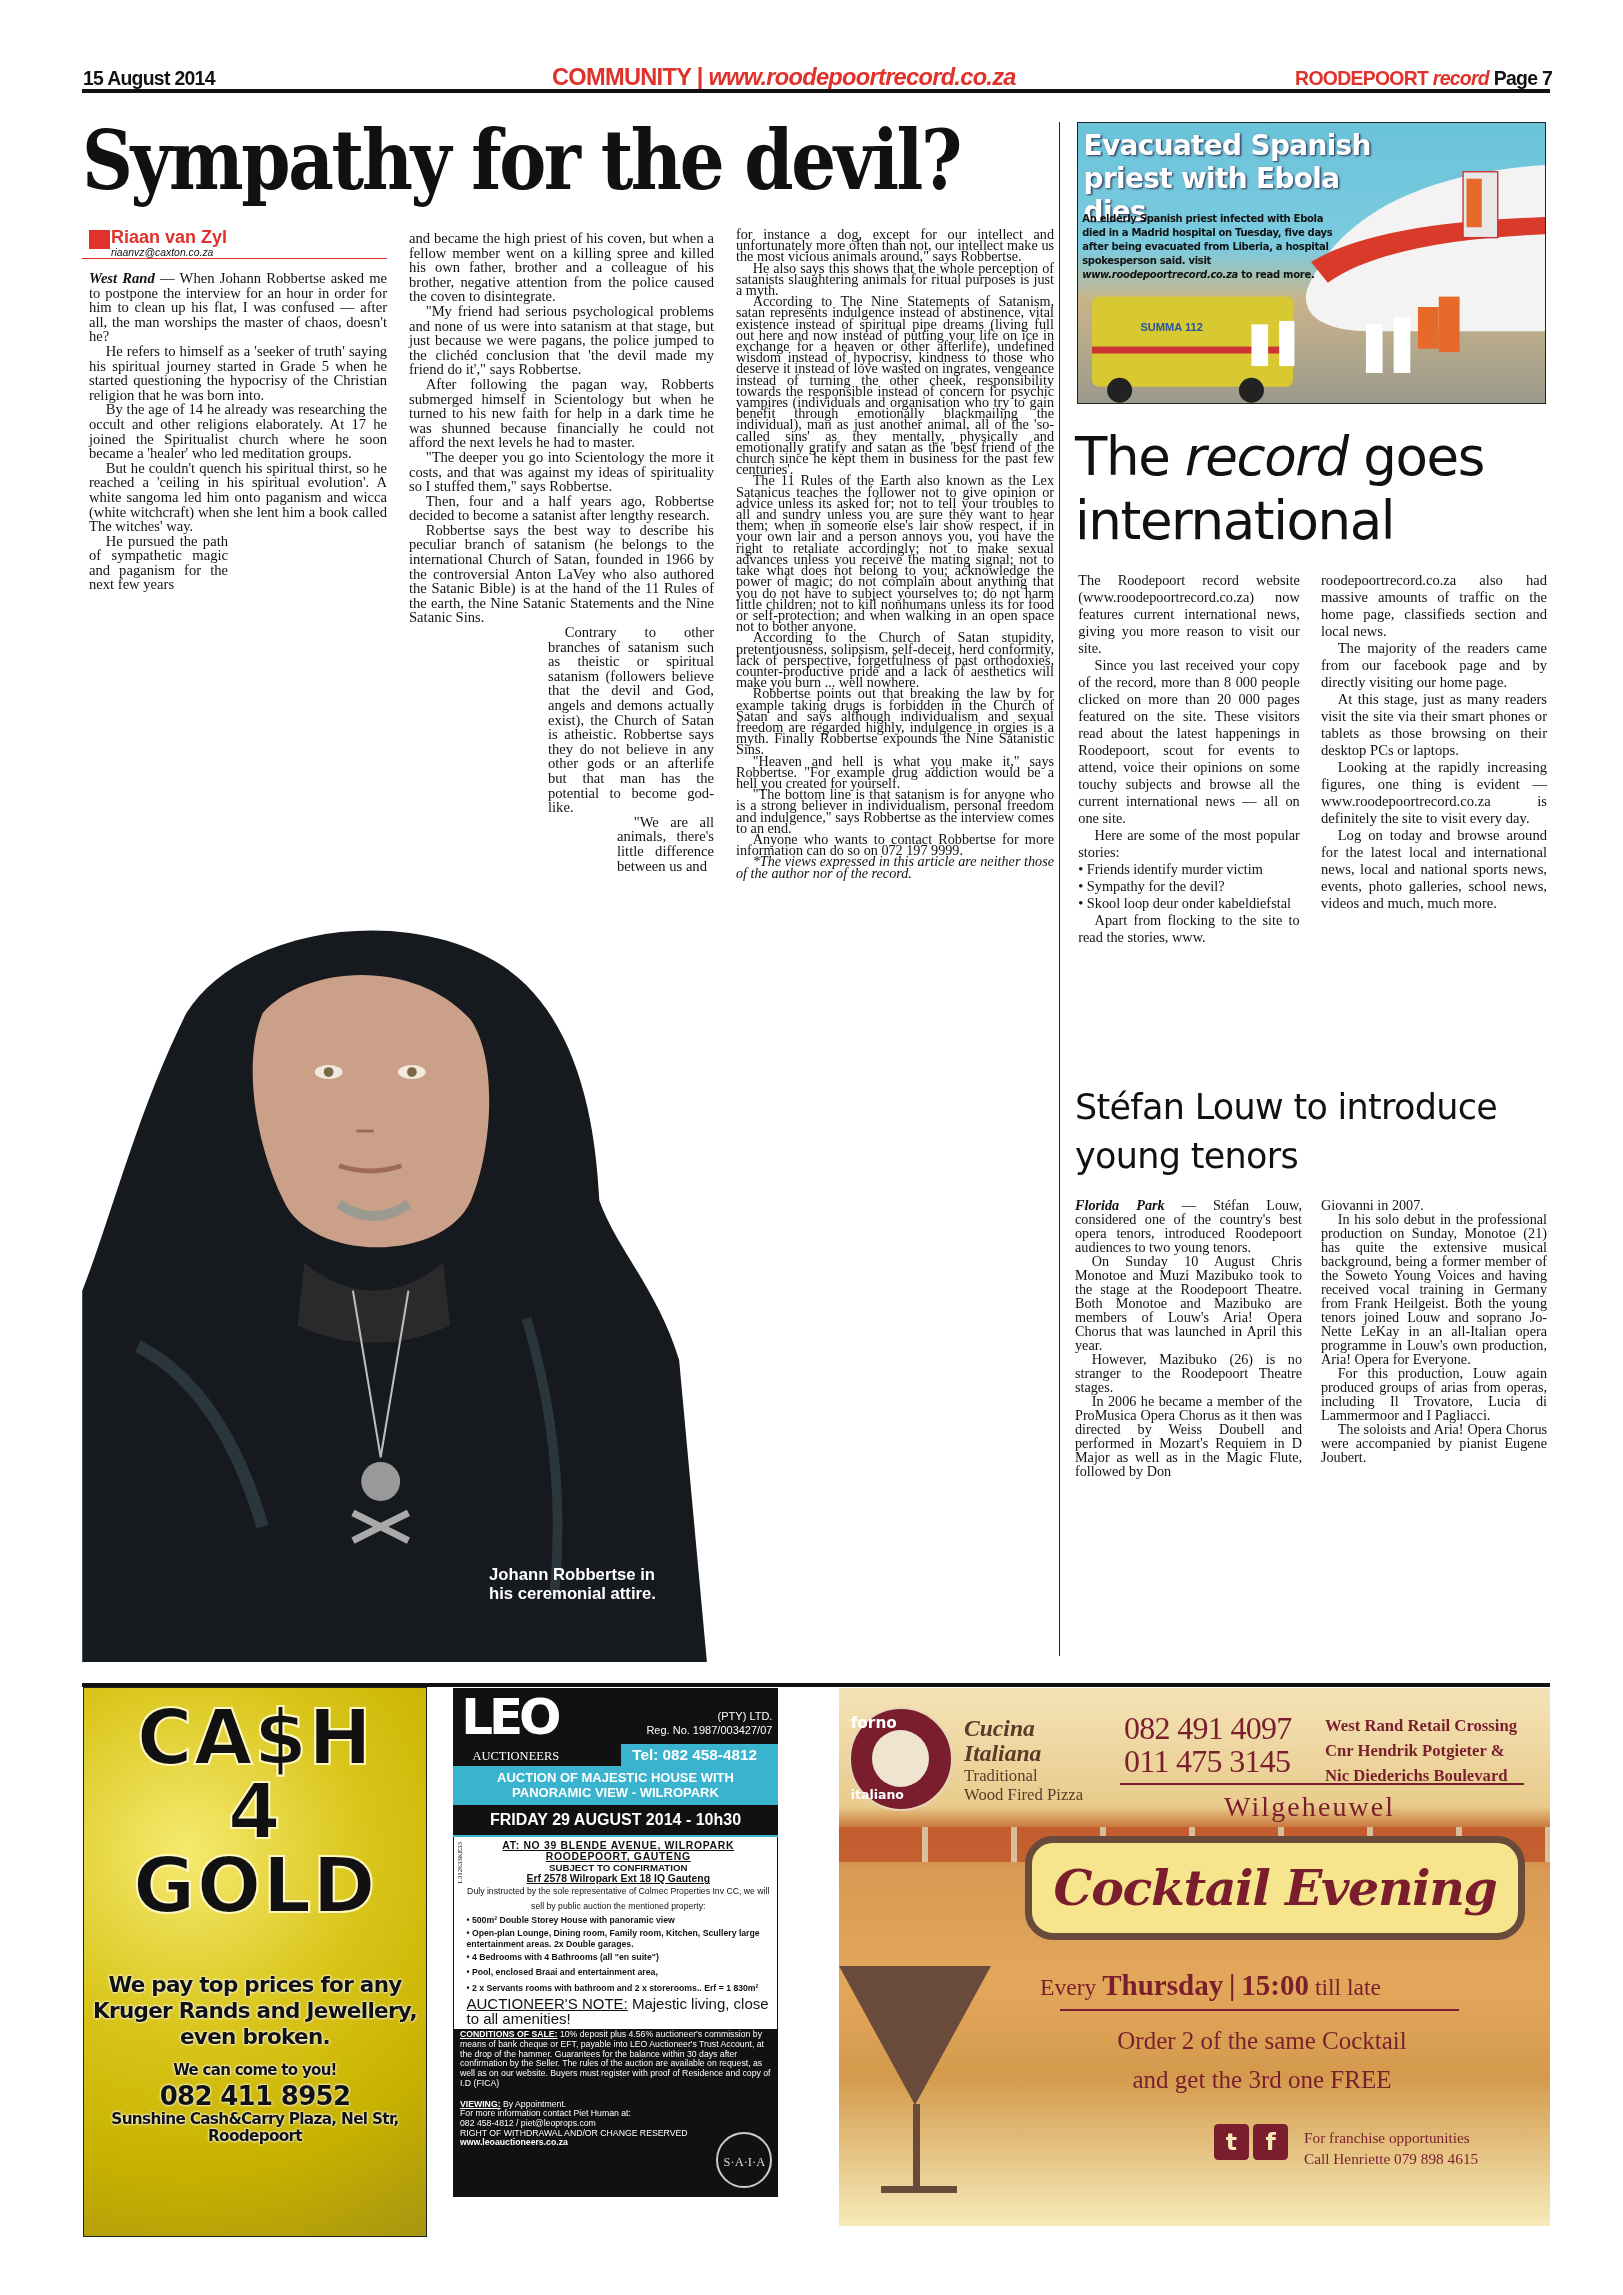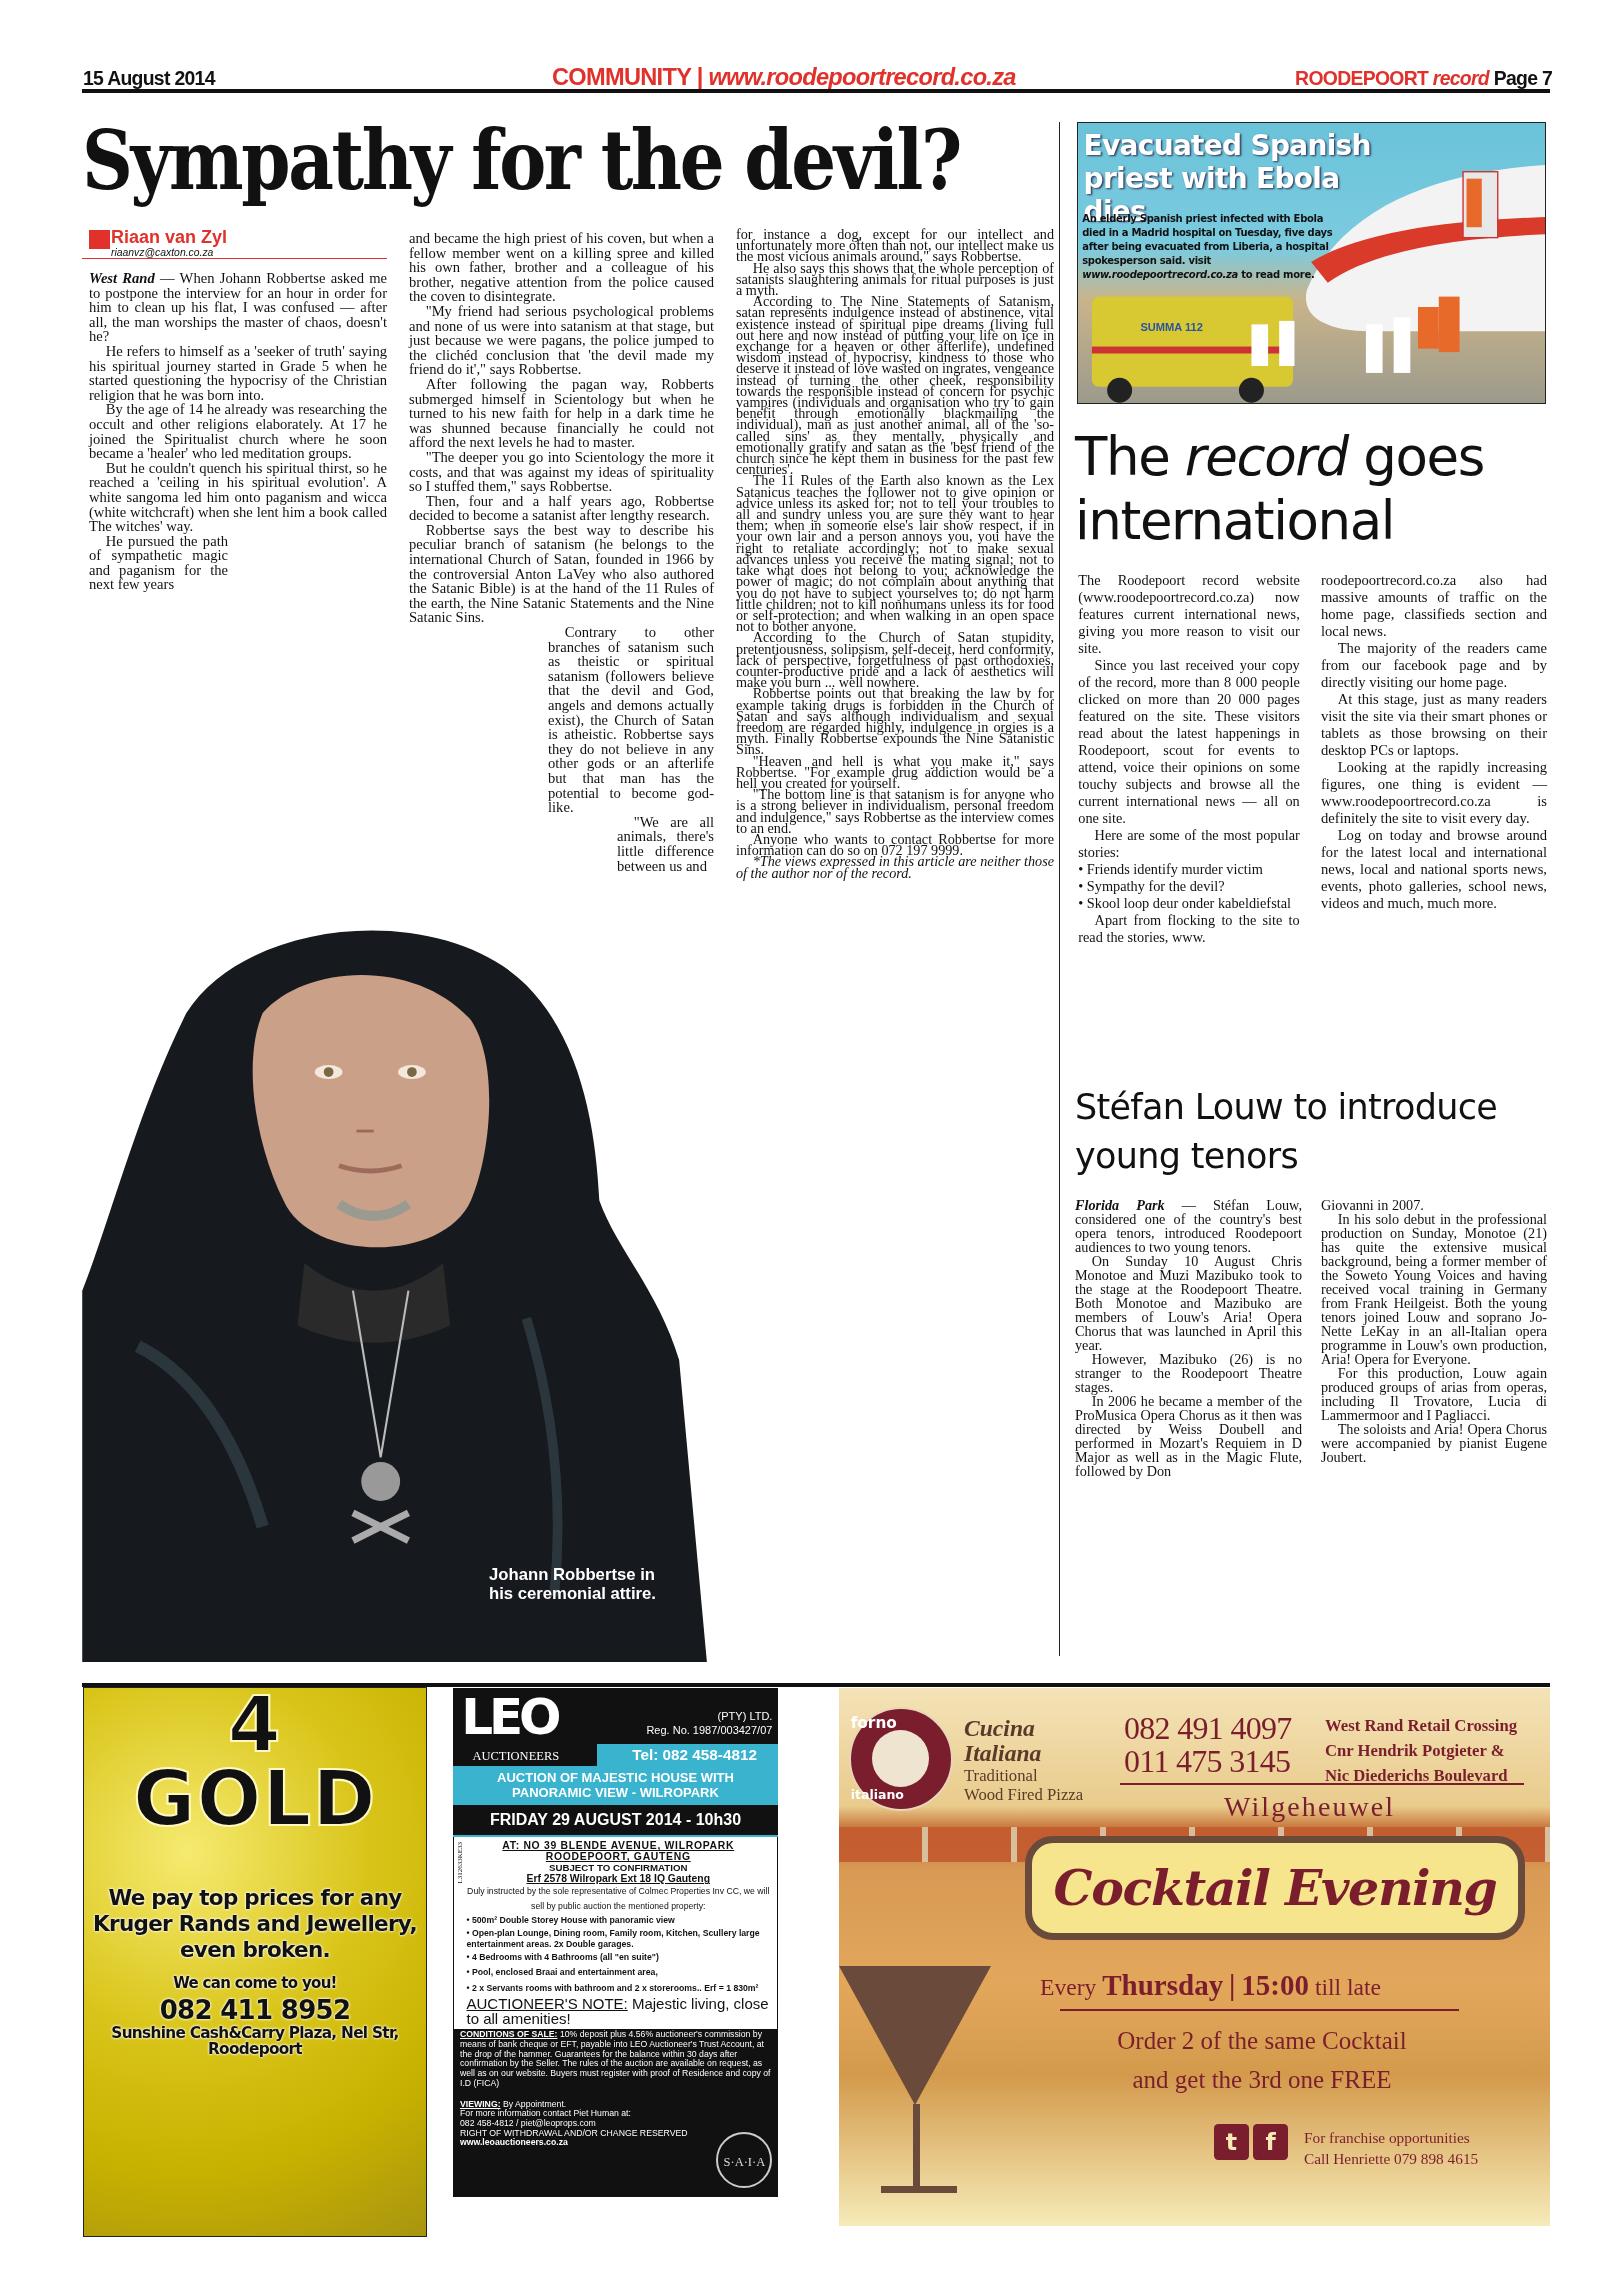--- a/index.html
+++ b/index.html
@@ -48,21 +48,21 @@
   .cash { position: absolute; left: 83px; top: 1687px; width: 344px; height: 550px; border: 1.4px solid #222; background: radial-gradient(circle at 30% 30%, #f6ea70, #d9c51a 40%, #c8b200 70%, #a89510); overflow: hidden; text-align: center; }
   .cash-big { font-family: "DejaVu Sans", sans-serif; font-weight: 900; font-size: 76px; line-height: 74px; color: #111; letter-spacing: 1.4px; -webkit-text-stroke: 2.1px #fff8c0; }
   .cash-sub { font-family: "DejaVu Sans", sans-serif; font-weight: bold; font-size: 20px; line-height: 23.6px; color: #111; text-shadow: 0 0 2.8px #fff, 0 0 2.8px #fff; letter-spacing: -0.7px; }
 
   
   .leo { position: absolute; left: 453px; top: 1688px; width: 325px; height: 538px; font-family: "Liberation Sans", sans-serif; }
   .leo-top { background: #111; height: 78px; position: relative; color: #fff; }
   .leo-logo { position: absolute; left: 8.3px; top: 2.8px; font-family: "DejaVu Sans", sans-serif; font-weight: 900; font-size: 50px; letter-spacing: -4.2px; line-height: 53px; }
   .leo-auct { position: absolute; left: 19.4px; top: 61px; font-family: "Liberation Serif", serif; font-size: 12.5px; }
   .leo-pty { position: absolute; right: 5.6px; top: 21px; text-align: right; font-size: 11px; line-height: 14px; }
-  .leo-tel { position: absolute; right: 0; top: 56px; width: 181px; height: 22px; background: #3ab3cf; color: #fff; font-weight: bold; font-size: 15.3px; text-align: right; padding-right: 21px; line-height: 22px; }
+  .leo-tel { position: absolute; right: 0; top: 56px; width: 157px; height: 22px; background: #3ab3cf; color: #fff; font-weight: bold; font-size: 15.3px; text-align: right; padding-right: 21px; line-height: 22px; }
   .leo-band { background: #3ab3cf; color: #fff; font-weight: bold; text-align: center; font-size: 13px; line-height: 15.3px; padding: 2.8px 0; }
   .leo-date { background: #111; color: #fff; font-weight: bold; text-align: center; font-size: 16px; line-height: 30.5px; border-bottom: 2.8px solid #3ab3cf; }
   .leo-body { border: 1.4px solid #111; border-top: none; padding: 2.8px 7px 2.8px 12.5px; font-size: 8.7px; line-height: 11px; position: relative; }
   .leo-body .c { text-align: center; }
   .leo-body .u { text-decoration: underline; font-weight: bold; font-size: 10.4px; letter-spacing: 0.7px; }
   .leo-body .b { font-weight: bold; }
   .leo-vert { position: absolute; left: 1.4px; top: 4.2px; writing-mode: vertical-rl; transform: rotate(180deg); font-family: "Liberation Serif", serif; font-size: 7px; }
   .leo-cond { background: #111; color: #fff; padding: 0 7px; font-size: 8.7px; line-height: 9.7px; position: relative; height: 167px; }
   .leo-cond u { font-weight: bold; }
   .saia { position: absolute; right: 5.6px; bottom: 9.7px; width: 56px; height: 56px; border: 2.1px solid #ccc; border-radius: 50%; color: #ddd; font-family: "Liberation Serif", serif; font-size: 12.5px; text-align: center; line-height: 56px; }
@@ -222,20 +222,21 @@
 <div class="col col-narrow" style="left:1321px; top:1198px; width:226px; font-size:14.2px; line-height:14px;">
   <p class="first">Giovanni in 2007.</p>
   <p>In his solo debut in the professional production on Sunday, Monotoe (21) has quite the extensive musical background, being a former member of the Soweto Young Voices and having received vocal training in Germany from Frank Heilgeist. Both the young tenors joined Louw and soprano Jo-Nette LeKay in an all-Italian opera programme in Louw's own production, Aria! Opera for Everyone.</p>
   <p>For this production, Louw again produced groups of arias from operas, including Il Trovatore, Lucia di Lammermoor and I Pagliacci.</p>
   <p>The soloists and Aria! Opera Chorus were accompanied by pianist Eugene Joubert.</p>
 </div>
 
 <div class="bottom-rule"></div>
 
 <div class="cash">
+  <div class="cash-big" style="margin-top:12.5px;">CA$H</div>
   <div class="cash-big">4</div>
   <div class="cash-big">GOLD</div>
   <div class="cash-sub" style="margin:49px 5.6px 0; font-size:21.5px; line-height:26px;">We pay top prices for any Kruger Rands and Jewellery, even broken.</div>
   <div class="cash-sub" style="margin-top:9px; font-size:15px;">We can come to you!</div>
   <div class="cash-sub" style="font-size:26px; line-height:29px;">082 411 8952</div>
   <div class="cash-sub" style="font-size:15.3px; line-height:16.7px; padding:0 14px;">Sunshine Cash&amp;Carry Plaza, Nel Str, Roodepoort</div>
 </div>
 
 <div class="leo">
   <div class="leo-top">

